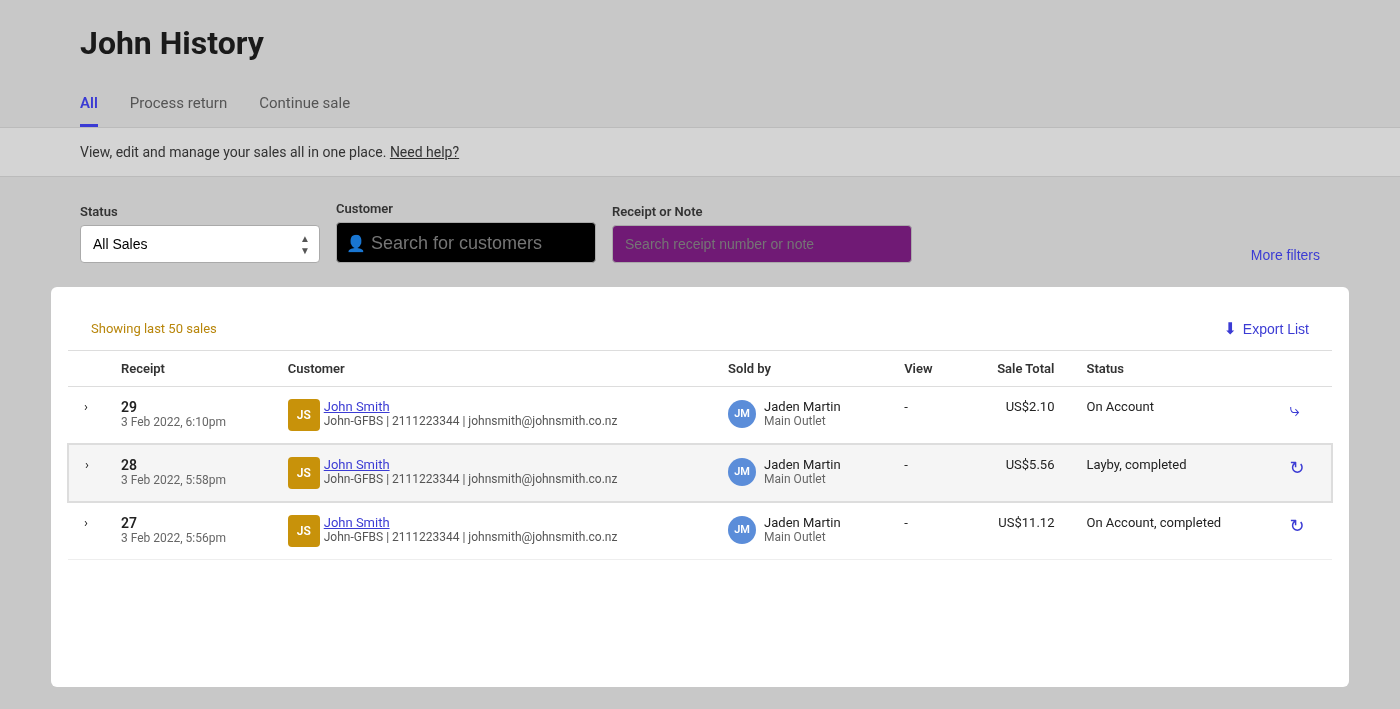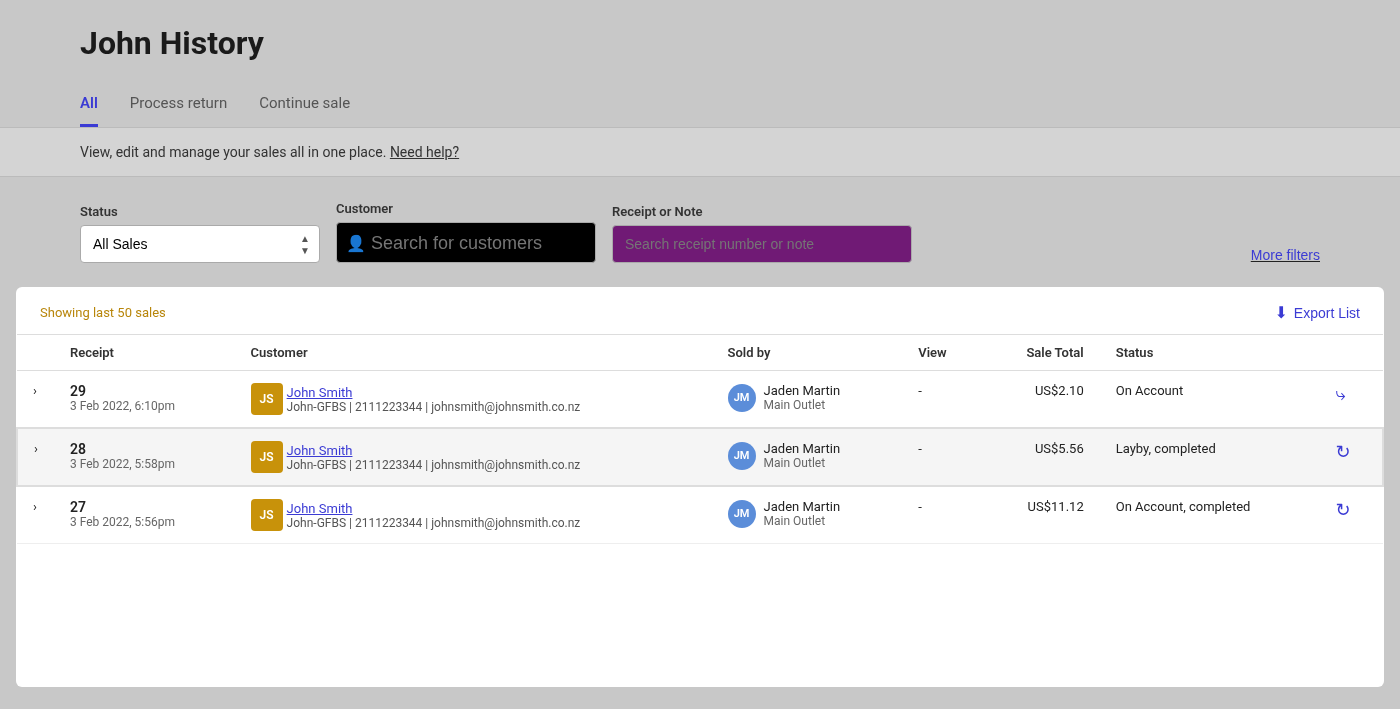--- a/index.html
+++ b/index.html
@@ -129,21 +129,20 @@
       background: #701a75;
       font-size: 14px;
       color: #999;
     }
     .filter-actions {
       display: flex;
       align-items: center;
       gap: 32px;
       margin-left: auto;
       padding-bottom: 0;
-      text-decoration: underline;
     }
     .more-filters-btn {
       color: #3b3bd4;
       font-size: 14px;
       font-weight: 500;
       background: none;
       border: none;
       cursor: pointer;
       white-space: nowrap;
     }
@@ -152,23 +151,23 @@
       color: #fff;
       border: none;
       padding: 10px 32px;
       border-radius: 4px;
       font-size: 15px;
       font-weight: 600;
       cursor: pointer;
     }
     .results-section {
       background: #fff;
-      margin: 0 16px;
+      margin: 0 51px;
       border-radius: 6px;
-      padding: 0;
+      padding: 16px;
       min-height: 400px;
     }
     .results-header {
       display: flex;
       justify-content: space-between;
       align-items: center;
       padding: 16px 24px 12px 24px;
     }
     .showing-text {
       font-size: 13px;
@@ -225,21 +224,21 @@
     .receipt-number {
       font-weight: 600;
       font-size: 14px;
     }
     .receipt-date {
       color: #666;
       font-size: 12px;
     }
     .customer-cell {
       display: flex;
-      align-items: center;
+      align-items: flex-start;
       gap: 4px;
     }
     .avatar {
       width: 32px;
       height: 32px;
       border-radius: 4px;
       background: #c8920a;
       color: #fff;
       display: flex;
       align-items: center;

